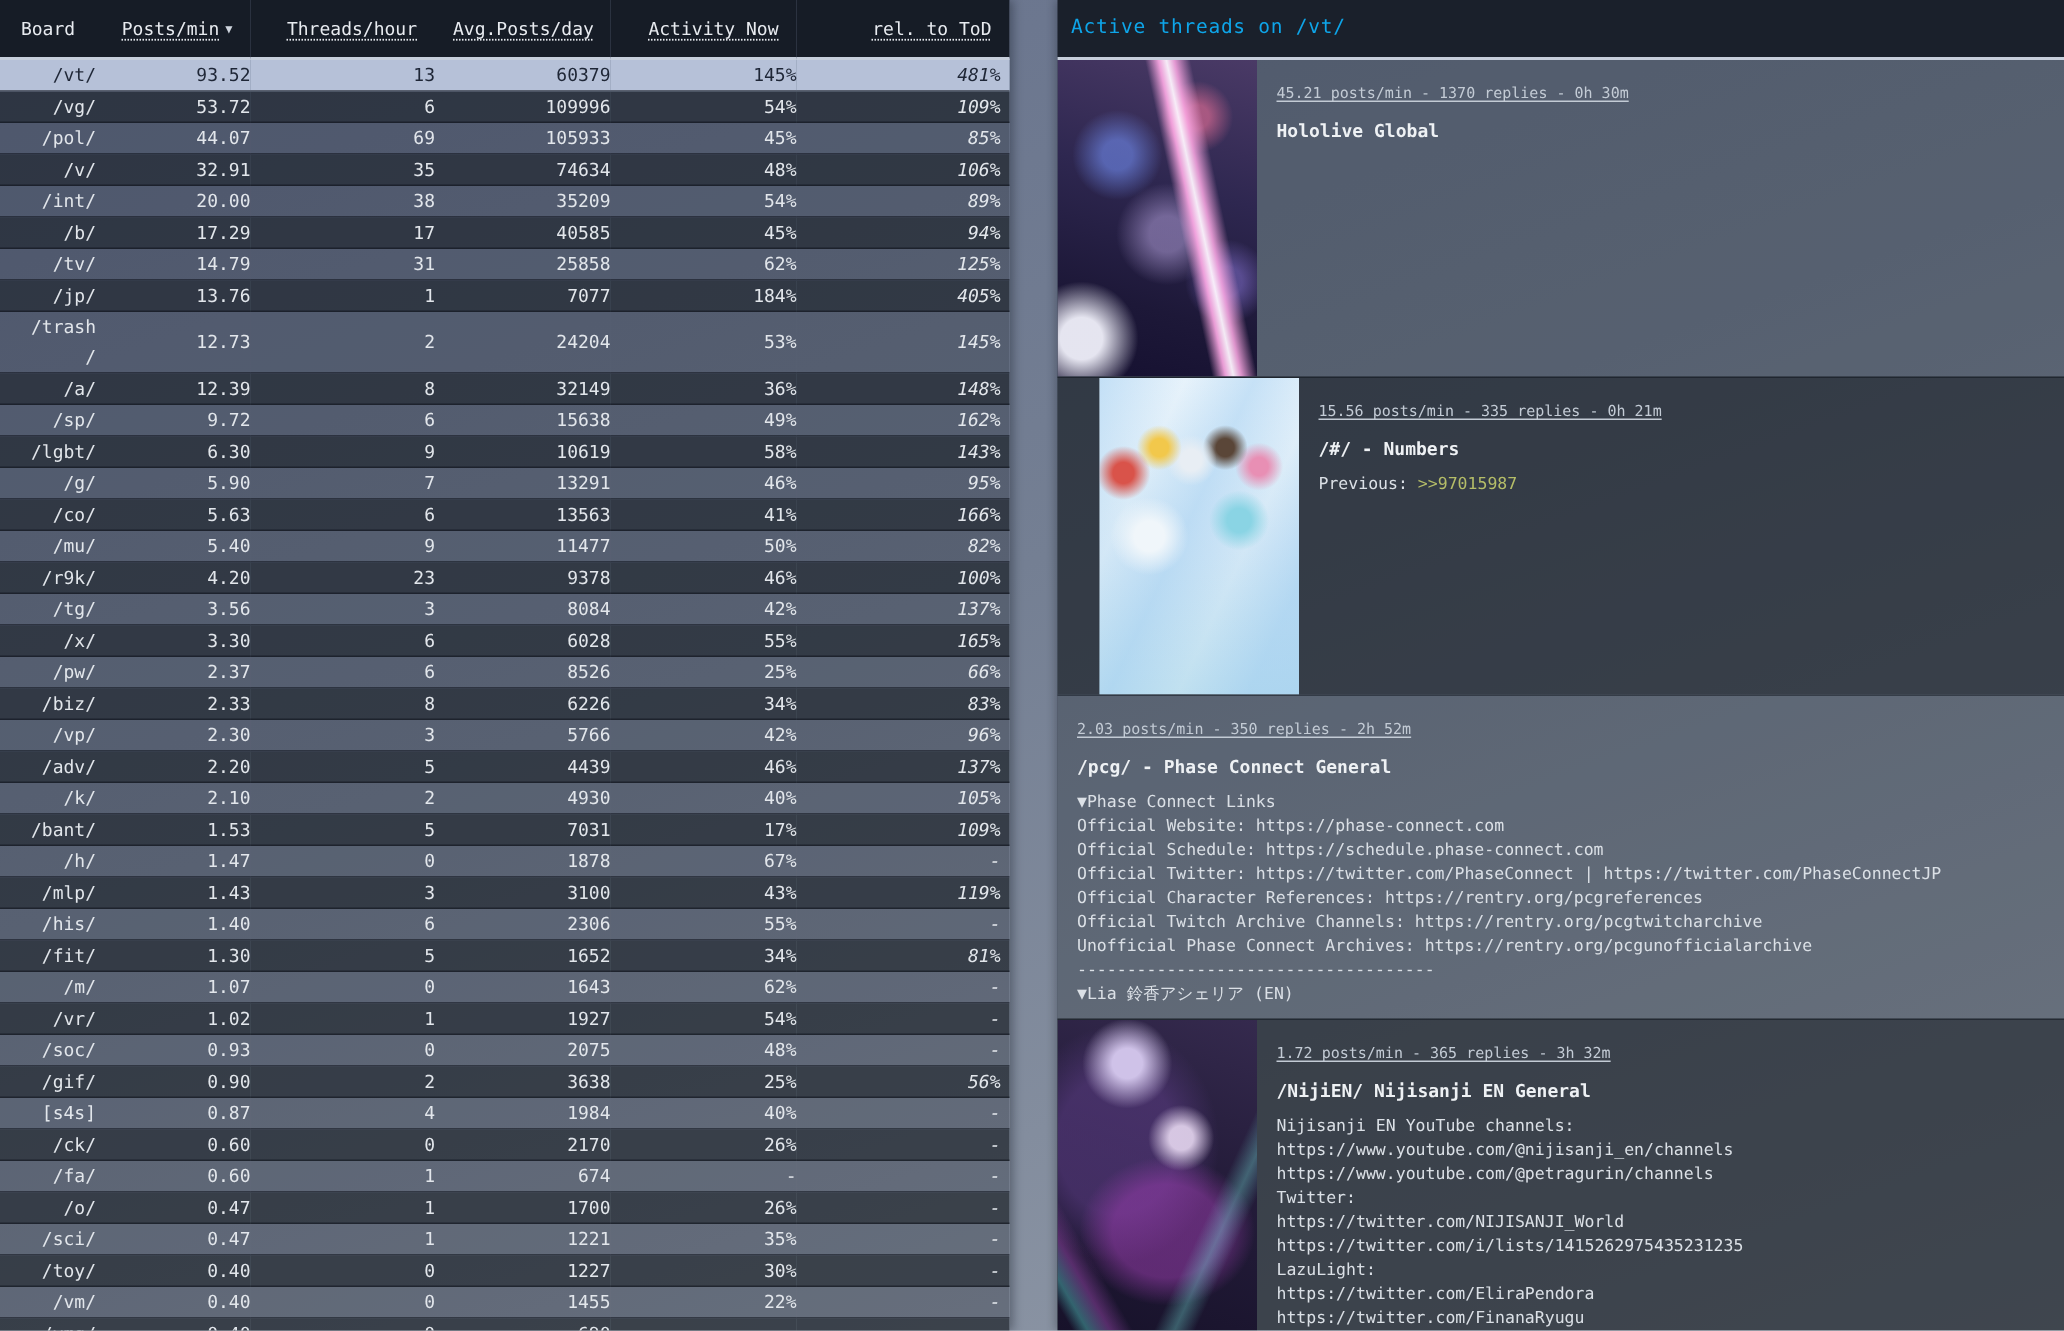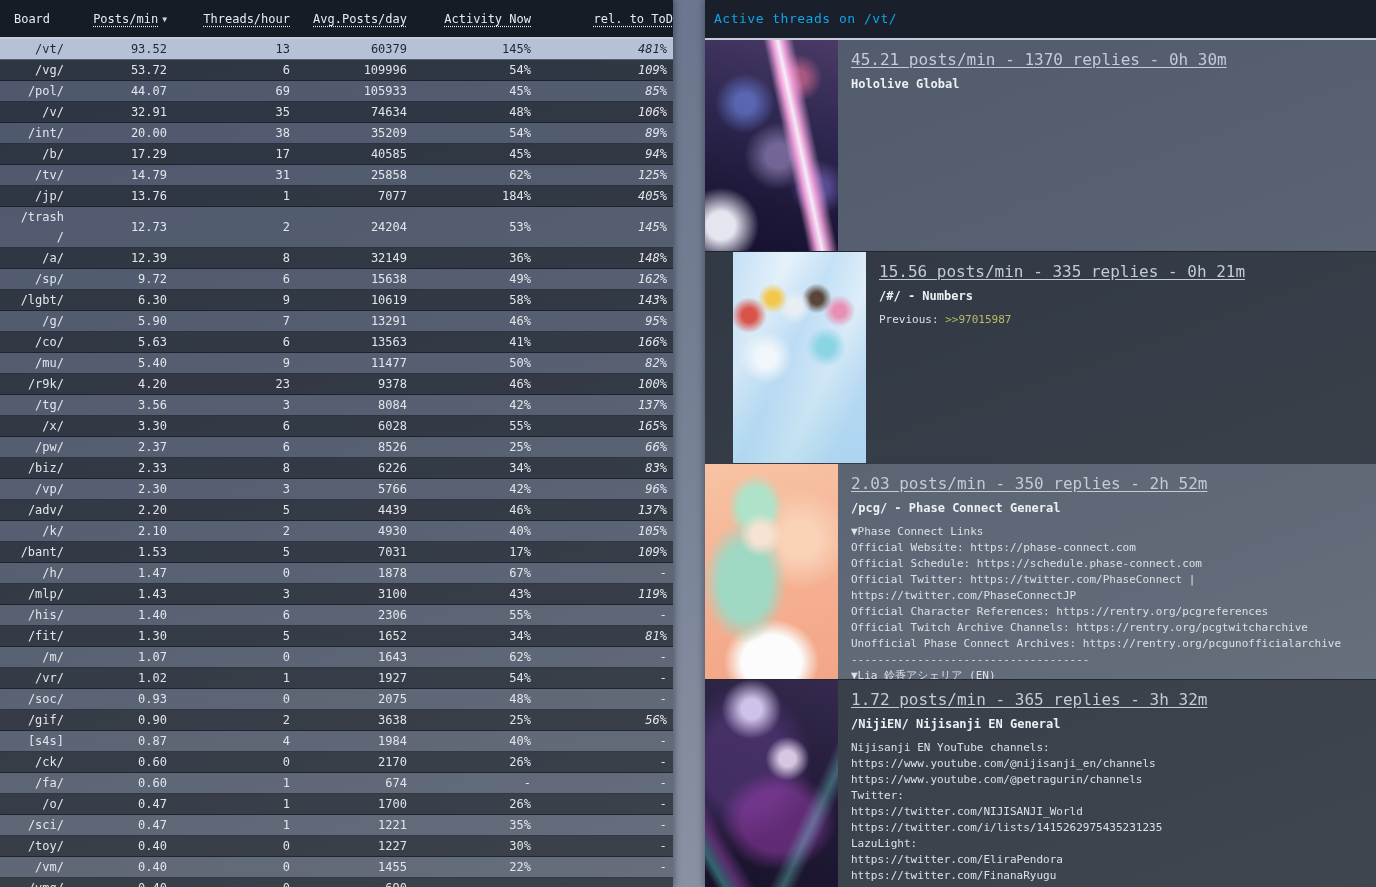--- a/index.html
+++ b/index.html
@@ -12,21 +12,21 @@
   }
   body { display: flex; }
 
   
   .stats-wrap { width: 673px; flex: none; box-shadow: 2px 0 6px rgba(10,14,22,0.35); }
   table.stats { border-collapse: collapse; table-layout: fixed; width: 673px; font-size: 12px; }
   table.stats thead th {
     background: #161c26; height: 38px;
     border-bottom: 2px solid #c6cedb;
     color: #e8ebf0; font-weight: normal; text-align: right;
-    padding: 0; white-space: nowrap;
+    padding: 12px; white-space: nowrap;
   }
   table.stats thead th.board-col { text-align: center; }
   th .col-label.sortable { text-decoration: underline dotted; text-underline-offset: 3px; }
   .sort-arrow { font-size: 8px; color: #cfd5de; margin-left: 4px; vertical-align: 1px; }
   table.stats td {
     line-height: 20px; height: 21px; padding: 0;
     text-align: right; color: #e2e6eb;
     border-top: 1px solid rgba(12,17,25,0.55);
   }
   table.stats td.board-cell {
@@ -51,21 +51,21 @@
     background: #1a202b; border-bottom: 2px solid #c6cedb;
     color: #0ea5e9; font-size: 13px; line-height: 38px;
     padding-left: 9px; letter-spacing: 0.5px;
   }
   .thread-card { display: flex; overflow: hidden; flex: none; background: rgba(9,13,19,0.27); }
   .thread-card.dark { background: rgba(9,13,19,0.60); }
   .thread-card + .thread-card { border-top: 1px solid rgba(12,17,25,0.5); }
   .thumb { width: 133px; flex: none; cursor: pointer; }
   .thread-content { flex: 1; min-width: 0; padding: 10px 16px 0 13px; }
   .stats-link {
-    display: inline-block; font-size: 16px; line-height: 16px;
+    display: inline-block; font-size: 10px; line-height: 16px;
     color: #c3cbd5; text-decoration: underline; text-underline-offset: 2px;
     margin-bottom: 8px; cursor: pointer;
   }
   .thread-title { font-size: 12px; line-height: 16px; font-weight: bold; color: #eef1f4; margin-bottom: 8px; }
   .thread-body { font-size: 11px; line-height: 16px; color: #dbe0e6; }
   .thread-body .bline { min-height: 16px; }
   .quote-link { color: #b5bd68; }
 
   
   .thumb-1 { background:
@@ -456,21 +456,21 @@
       <div class="thread-card" style="height: 211px;">
         <div class="thumb thumb-1"></div>
         <div class="thread-content"><a class="stats-link">45.21 posts/min - 1370 replies - 0h 30m</a><div class="thread-title">Hololive Global</div><div class="thread-body"></div></div>
       </div>
       <div class="thread-card dark" style="height: 212px; padding-left: 28px;">
         <div class="thumb thumb-2"></div>
         <div class="thread-content"><a class="stats-link">15.56 posts/min - 335 replies - 0h 21m</a><div class="thread-title">/#/ - Numbers</div><div class="thread-body">
             <div class="bline"><span>Previous: </span><span class="quote-link">&gt;&gt;97015987</span></div>
           </div></div>
       </div>
-      <div class="thread-card" style="height: 216px;">
+      <div class="thread-card" style="height: 216px; flex-direction: column;">
         <div class="thumb thumb-3"></div>
         <div class="thread-content"><a class="stats-link">2.03 posts/min - 350 replies - 2h 52m</a><div class="thread-title">/pcg/ - Phase Connect General</div><div class="thread-body">
             <div class="bline">▼Phase Connect Links</div>
             <div class="bline">Official Website: https://phase-connect.com</div>
             <div class="bline">Official Schedule: https://schedule.phase-connect.com</div>
             <div class="bline">Official Twitter: https://twitter.com/PhaseConnect | https://twitter.com/PhaseConnectJP</div>
             <div class="bline">Official Character References: https://rentry.org/pcgreferences</div>
             <div class="bline">Official Twitch Archive Channels: https://rentry.org/pcgtwitcharchive</div>
             <div class="bline">Unofficial Phase Connect Archives: https://rentry.org/pcgunofficialarchive</div>
             <div class="bline">------------------------------------</div>

